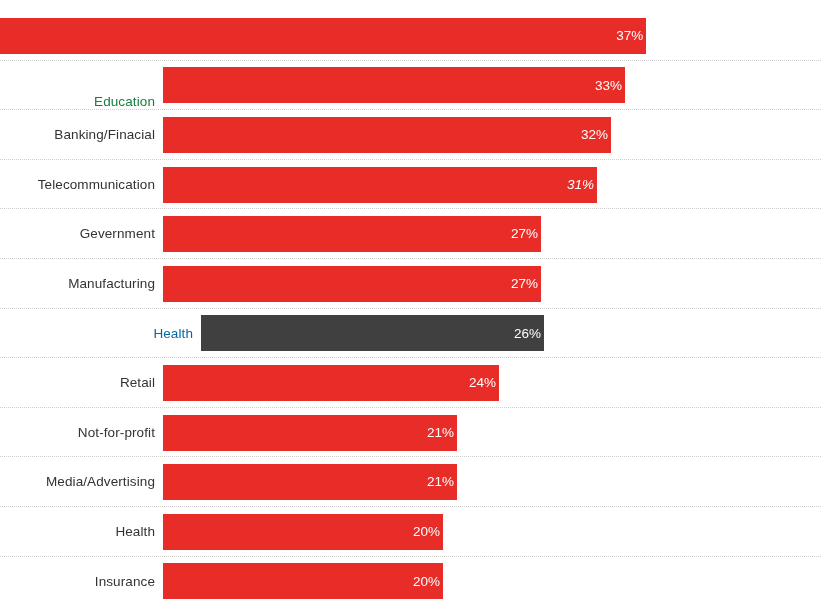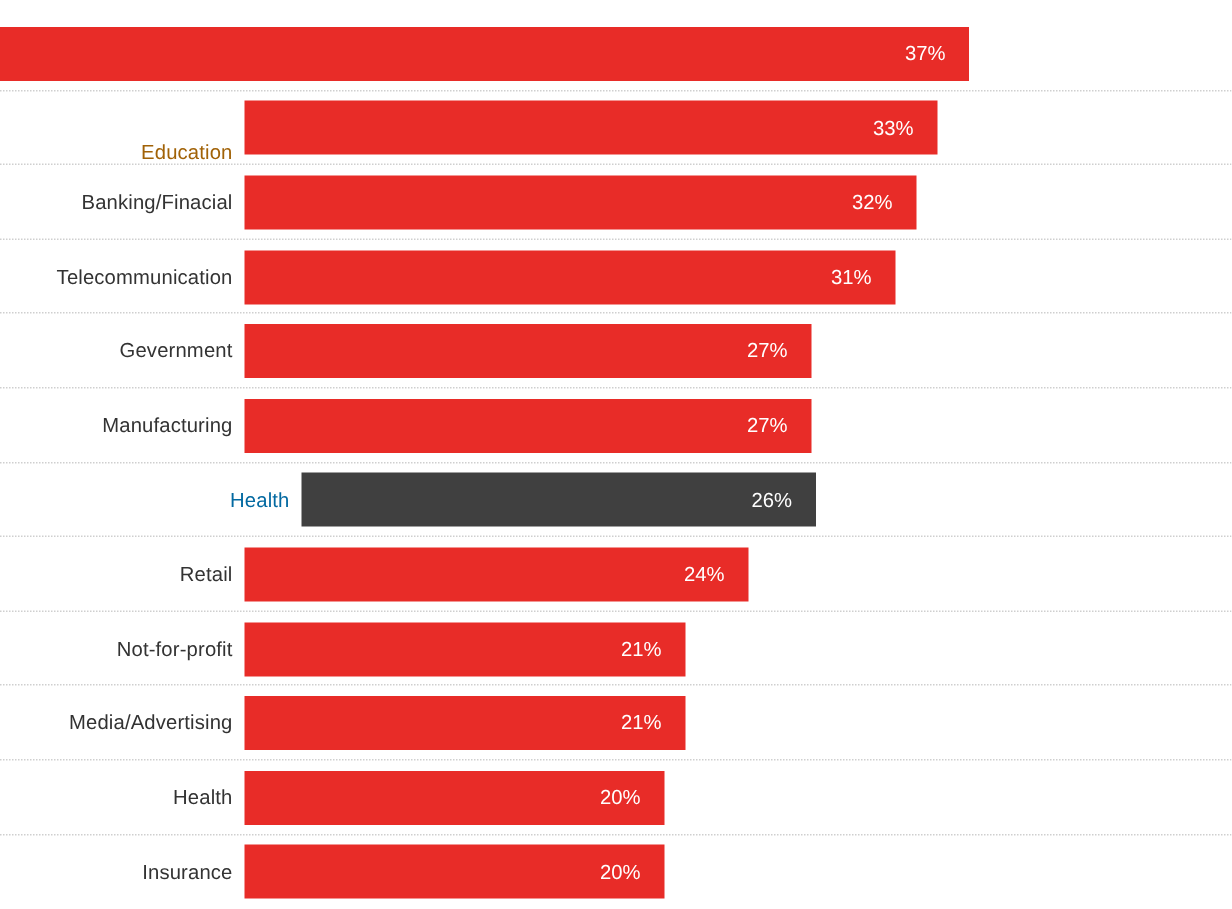--- a/index.html
+++ b/index.html
@@ -64,21 +64,21 @@
     align-items: center;
   }
 
   .bar {
     height: 36px;
     background: #e82c28;
     display: flex;
     align-items: center;
     justify-content: flex-end;
     box-sizing: border-box;
-    padding-right: 16px;
+    padding-right: 3px;
   }
 
   .bar-value {
     color: #ffffff;
     font-size: 13.5px;
     line-height: 1;
     white-space: nowrap;
   }
 </style>
 </head>
@@ -89,21 +89,21 @@
   <div class="row">
     <div class="bar-area">
       <div class="bar" style="width: 78.7234%; background: rgb(232, 44, 40);">
         <span class="bar-value" style="color: rgb(255, 255, 255);">37%</span>
       </div>
     </div>
     <div class="gridline"></div>
   </div>
 
   <div class="row">
-    <div class="cat-label" style="color: #a16207; margin-top: 32px;">Education</div>
+    <div class="cat-label" style="color: #15803d; margin-top: 32px;">Education</div>
     <div class="bar-area">
       <div class="bar" style="width: 70.2128%; background: rgb(232, 44, 40);">
         <span class="bar-value" style="color: rgb(255, 255, 255);">33%</span>
       </div>
     </div>
     <div class="gridline"></div>
   </div>
 
   <div class="row">
     <div class="cat-label" style="color: rgb(51, 51, 51);">Banking/Finacial</div>
@@ -111,21 +111,21 @@
       <div class="bar" style="width: 68.0851%; background: rgb(232, 44, 40);">
         <span class="bar-value" style="color: rgb(255, 255, 255);">32%</span>
       </div>
     </div>
     <div class="gridline"></div>
   </div>
 
   <div class="row">
     <div class="cat-label" style="color: rgb(51, 51, 51); padding-left: 28px;">Telecommunication</div>
     <div class="bar-area">
-      <div class="bar" style="width: 65.9574%; background: rgb(232, 44, 40);">
+      <div class="bar" style="width: 65.9574%; background: rgb(232, 44, 40); font-style: italic;">
         <span class="bar-value" style="color: rgb(255, 255, 255);">31%</span>
       </div>
     </div>
     <div class="gridline"></div>
   </div>
 
   <div class="row">
     <div class="cat-label" style="color: rgb(51, 51, 51);">Gevernment</div>
     <div class="bar-area">
       <div class="bar" style="width: 57.4468%; background: rgb(232, 44, 40);">

